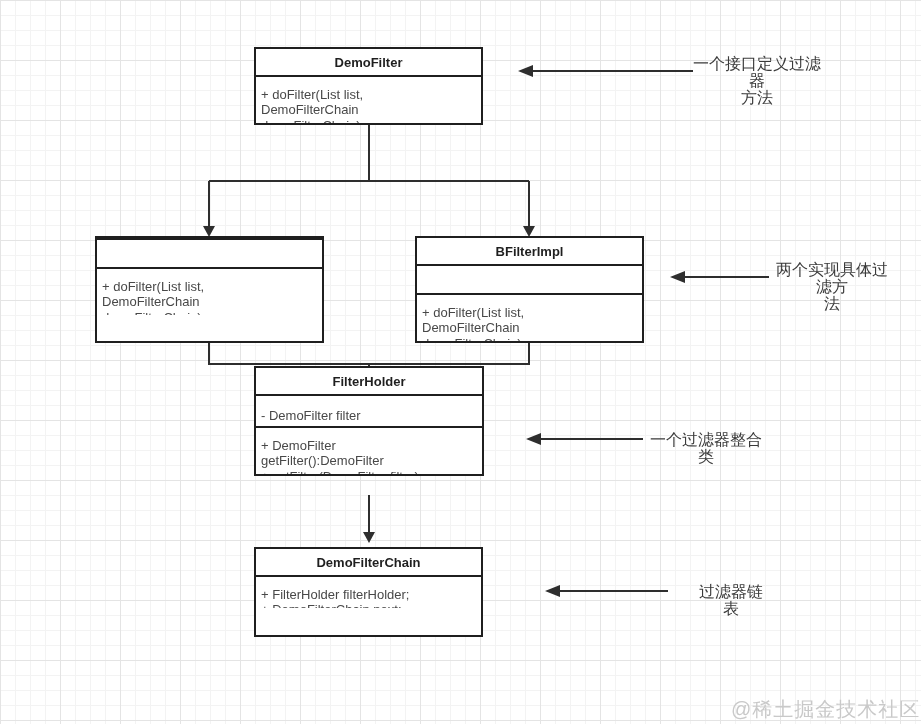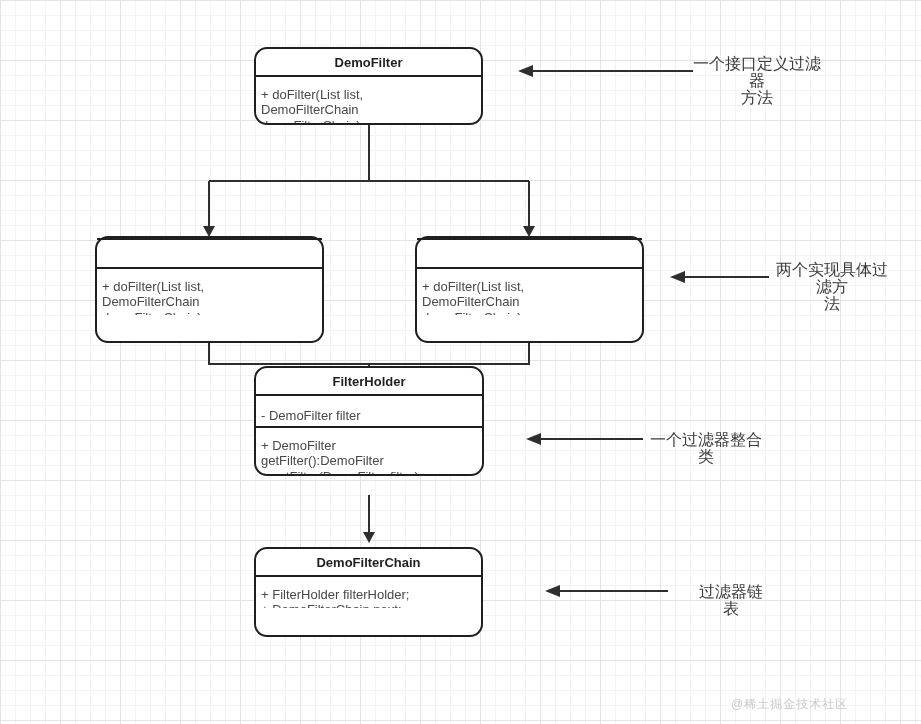--- a/index.html
+++ b/index.html
@@ -13,21 +13,21 @@
       linear-gradient(#e4e4e4 1px, transparent 1px),
       linear-gradient(90deg, #e4e4e4 1px, transparent 1px),
       linear-gradient(#f3f3f3 1px, transparent 1px),
       linear-gradient(90deg, #f3f3f3 1px, transparent 1px);
     background-size:60px 60px,60px 60px,15px 15px,15px 15px;
   }
   .class-box{
     position:absolute;
     background:#ffffff;
     border:2px solid #1f1f1f;
-    border-radius:13px;
+    border-radius:0;
     box-sizing:border-box;
     color:#484848;
     font-size:13px;
   }
   .c-title{
     display:flex;align-items:center;justify-content:center;
     font-weight:bold;color:#1f1f1f;
     height:26px;
   }
   .c-section{
@@ -43,21 +43,21 @@
     position:absolute;
     color:#3a3a3a;
     font-size:16px;
     line-height:17px;
     text-align:center;
     white-space:pre-line;
   }
   .watermark{
     position:absolute;
     left:731px;top:696px;width:186px;
-    color:#c9c9c9;font-size:12px;letter-spacing:1px;
+    color:#c9c9c9;font-size:20px;letter-spacing:1px;
     white-space:nowrap;
   }
   svg.overlay{position:absolute;left:0;top:0;pointer-events:none;}
 </style>
 </head>
 <body>
 
 <div class="canvas">
 
   <svg class="overlay" width="921" height="724" viewBox="0 0 921 724">
@@ -98,20 +98,21 @@
   </div>
 
   <div class="class-box" style="left:95px;top:236px;width:229px;height:107px;">
     <div class="c-section" style="height:29px;"></div>
     <div class="c-section" style="height:48px;">+ doFilter(List list,
 DemoFilterChain
 demoFilterChain)</div>
   </div>
 
   <div class="class-box" style="left:415px;top:236px;width:229px;height:107px;">
+    <div class="c-title">BFilterImpl</div>
     <div class="c-section" style="height:29px;"></div>
     <div class="c-section" style="height:48px;">+ doFilter(List list,
 DemoFilterChain
 demoFilterChain)</div>
   </div>
 
   <div class="class-box" style="left:254px;top:366px;width:230px;height:110px;">
     <div class="c-title">FilterHolder</div>
     <div class="c-section c-attr-bottom" style="height:32px;">- DemoFilter filter</div>
     <div class="c-section" style="height:48px;">+ DemoFilter

